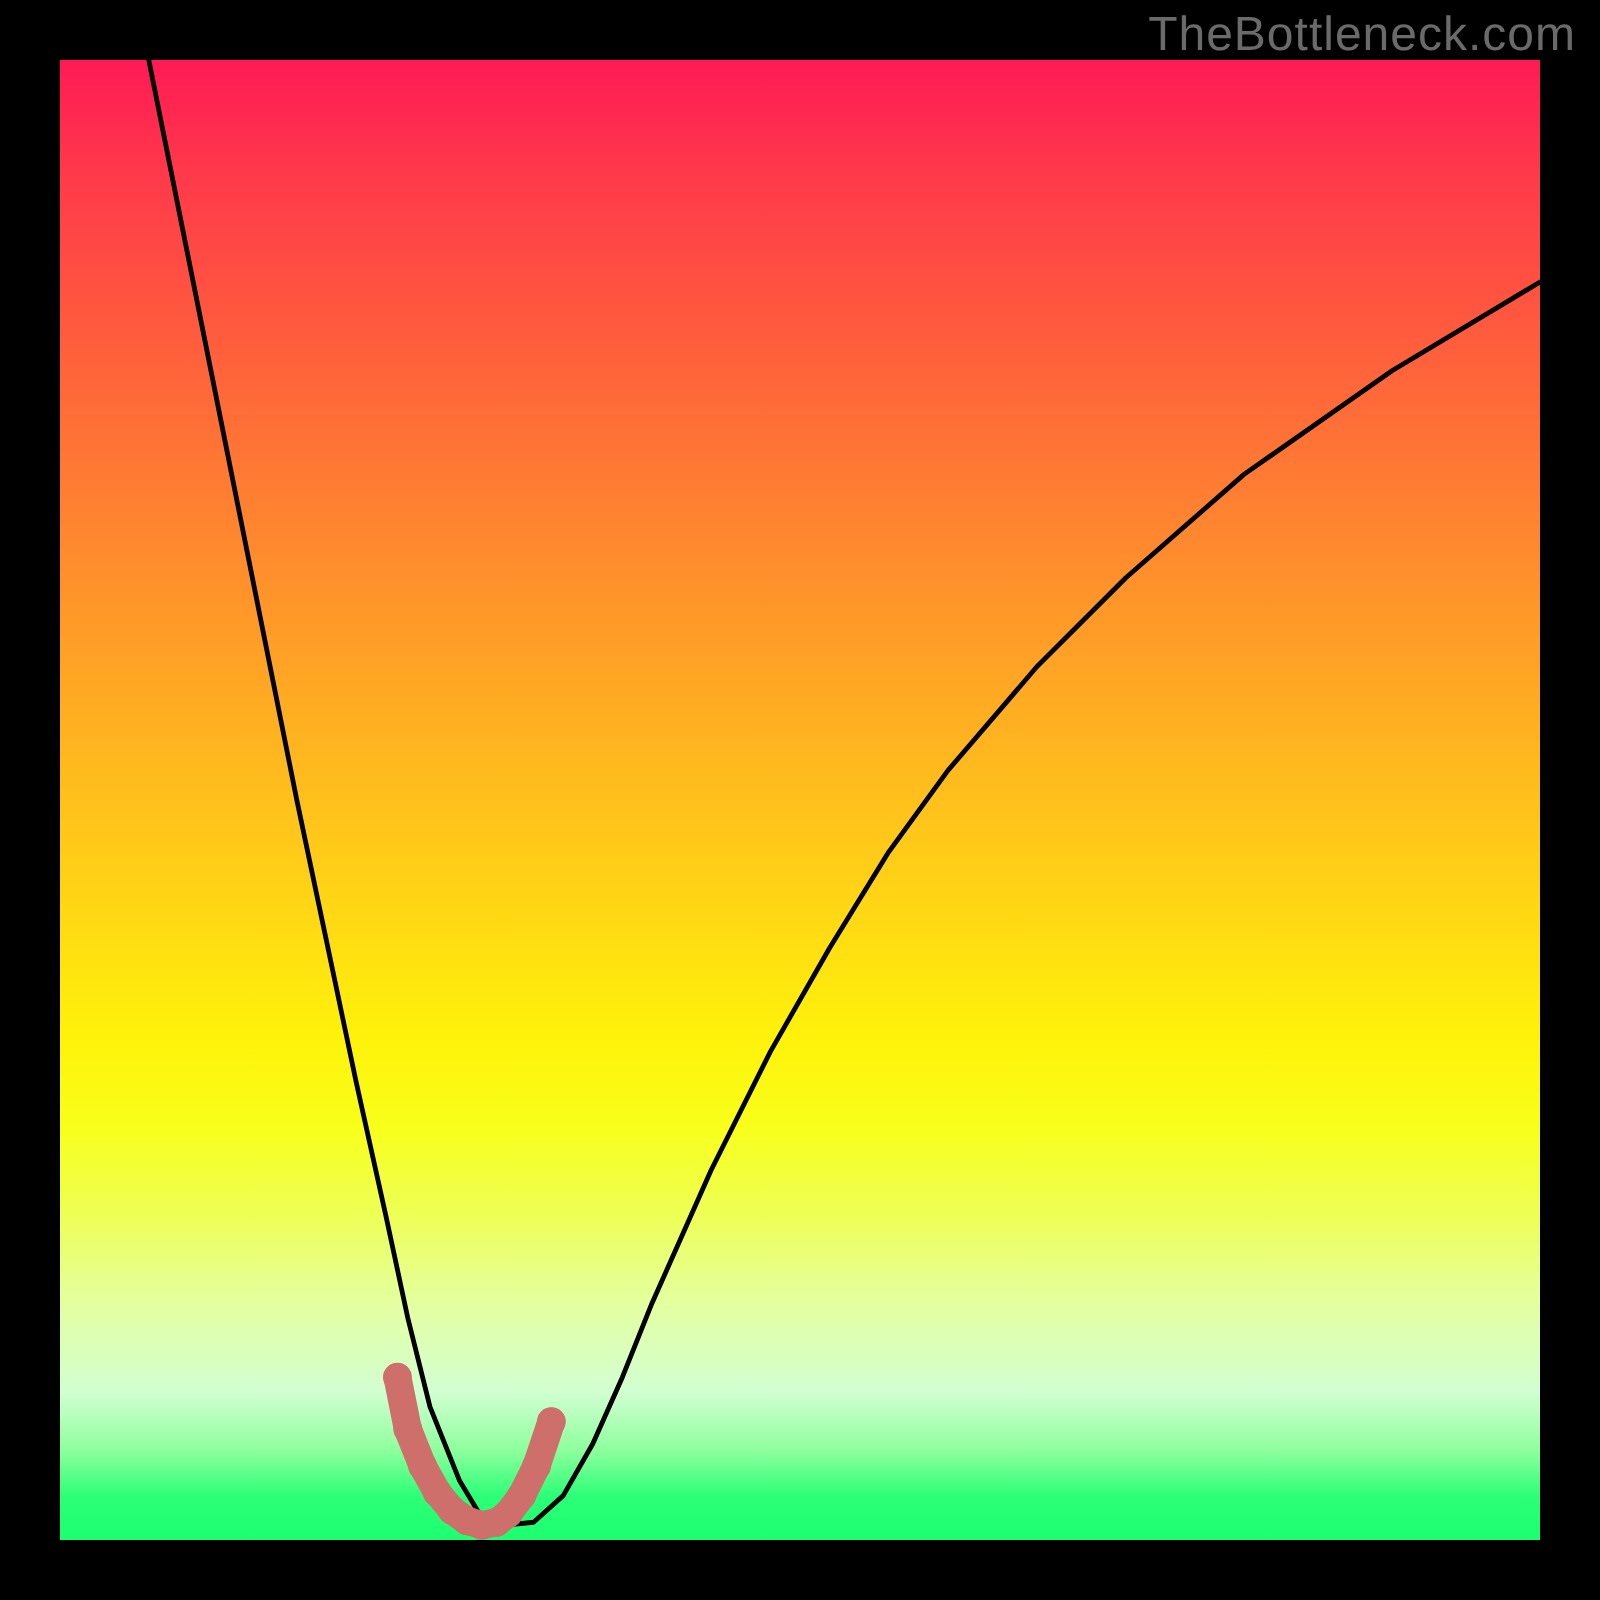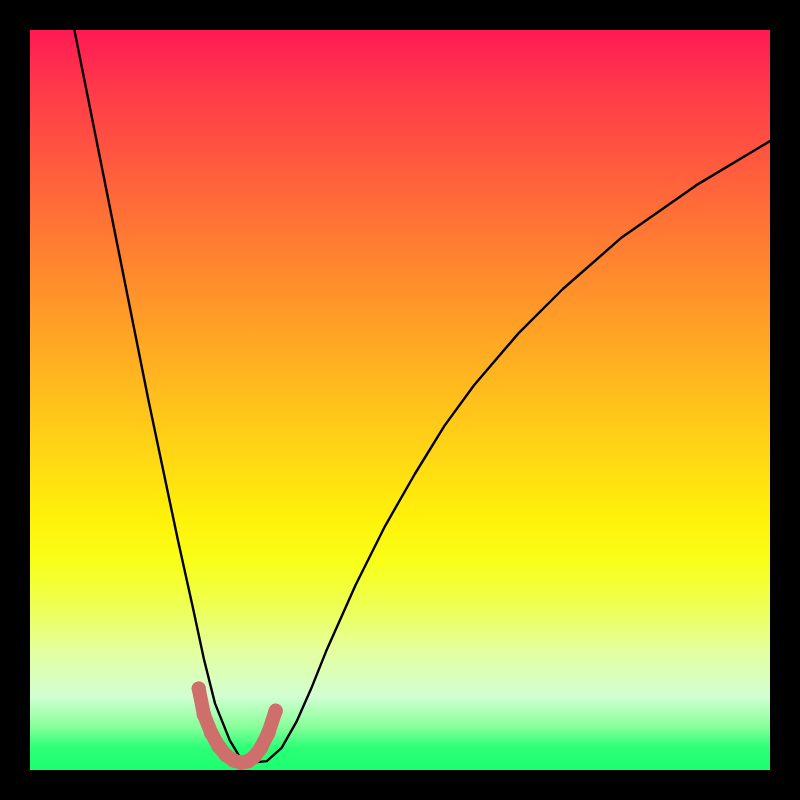--- a/index.html
+++ b/index.html
@@ -62,20 +62,21 @@
     width: 740px;
     height: 740px;
     z-index: 3;
   }
 </style>
 </head>
 <body>
 
 <div class="outer">
 
+  <div class="watermark">TheBottleneck.com</div>
 
   <div class="plot-area">
 
     <svg class="curve" viewBox="0 0 740 740" preserveAspectRatio="none">
       <path id="curve-path" fill="none" stroke="#000000" stroke-width="2.4" stroke-linecap="round" stroke-linejoin="round" d="M44.40 0.00 L59.20 74.00 L74.00 148.00 L88.80 222.00 L103.60 296.00 L118.40 370.00 L133.20 440.30 L148.00 510.60 L162.80 577.20 L173.90 629.00 L185.00 673.40 L199.80 710.40 L210.90 728.90 L222.00 732.60 L236.80 731.12 L251.60 717.80 L266.40 691.90 L281.20 658.60 L296.00 621.60 L325.60 555.00 L355.20 495.80 L384.80 444.00 L414.40 395.90 L444.00 355.20 L488.40 303.40 L532.80 259.00 L592.00 207.20 L666.00 155.40 L740.00 111.00"></path>
       <g id="markers">
           <line x1="168.72" y1="658.60" x2="173.90" y2="684.50" stroke="#cf6f6b" stroke-width="14" stroke-linecap="round"></line>
           <line x1="173.90" y1="684.50" x2="181.30" y2="703.00" stroke="#cf6f6b" stroke-width="14" stroke-linecap="round"></line>
           <line x1="181.30" y1="703.00" x2="188.70" y2="716.32" stroke="#cf6f6b" stroke-width="14" stroke-linecap="round"></line>
           <line x1="188.70" y1="716.32" x2="196.10" y2="725.20" stroke="#cf6f6b" stroke-width="14" stroke-linecap="round"></line>

